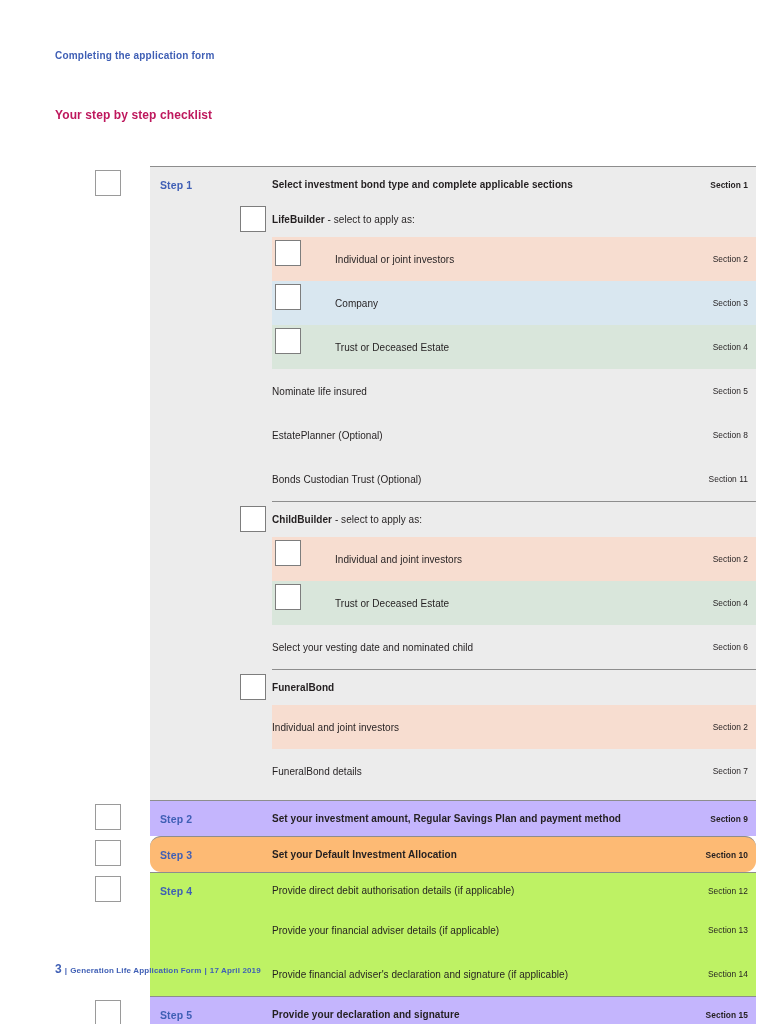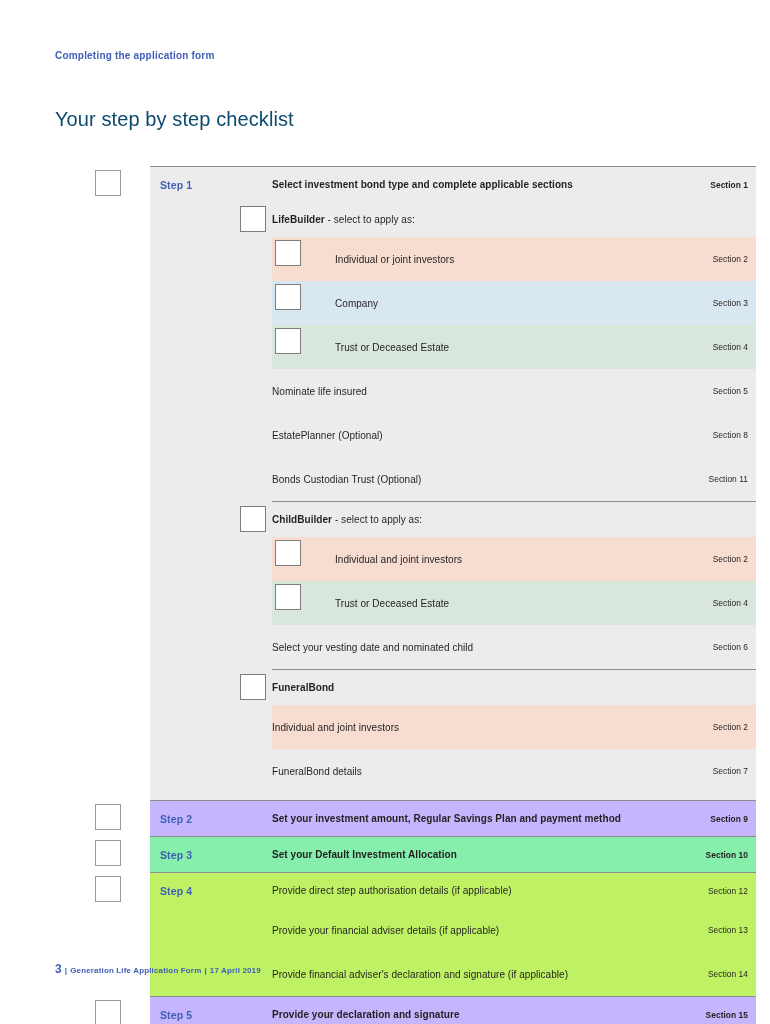--- a/index.html
+++ b/index.html
@@ -29,24 +29,24 @@
     top: 50px;
     font-size: 10px;
     font-weight: bold;
     letter-spacing: .2px;
     color: #3f5fb5;
   }
   .page-title {
     position: absolute;
     left: 55px;
     top: 108px;
-    font-size: 20px;
-    font-weight: normal;
+    font-size: 12px;
+    font-weight: bold;
     letter-spacing: .1px;
-    color: #0c4a6e;
+    color: #be185d;
   }
 
   
   .checklist {
     position: absolute;
     left: 0;
     top: 166px;
     width: 770px;
     margin-left: 40px;
   }
@@ -70,21 +70,21 @@
 
   
   .panel {
     position: relative;
     margin-left: 110px;
     width: 606px;
     border-top: 1px solid #8d8d8d;
     background: #ececec;
   }
   .panel.lavender { background: #c4b5fd; }
-  .panel.mint     { background: #86efac; }
+  .panel.mint     { background: #fdba74; border-radius: 11px; }
   .panel.blush    { background: #bef264; }
   .panel.last     { border-bottom: 1px solid #0f172a; }
 
   
   .row {
     position: relative;
     display: flex;
     align-items: center;
     height: 44px;
     box-sizing: border-box;
@@ -308,21 +308,21 @@
           <span class="section bold">Section 10</span>
         </div>
       </div>
     </div>
 
     <div class="step-block">
       <div class="outer-box" style="top:4px;"></div>
       <div class="panel blush">
         <div class="row tall">
           <span class="step-label">Step 4</span>
-          <span class="desc">Provide direct step authorisation details (if applicable)</span>
+          <span class="desc">Provide direct debit authorisation details (if applicable)</span>
           <span class="section">Section 12</span>
         </div>
         <div class="row">
           <span class="desc">Provide your financial adviser details (if applicable)</span>
           <span class="section">Section 13</span>
         </div>
         <div class="row">
           <span class="desc">Provide financial adviser's declaration and signature (if applicable)</span>
           <span class="section">Section 14</span>
         </div>

